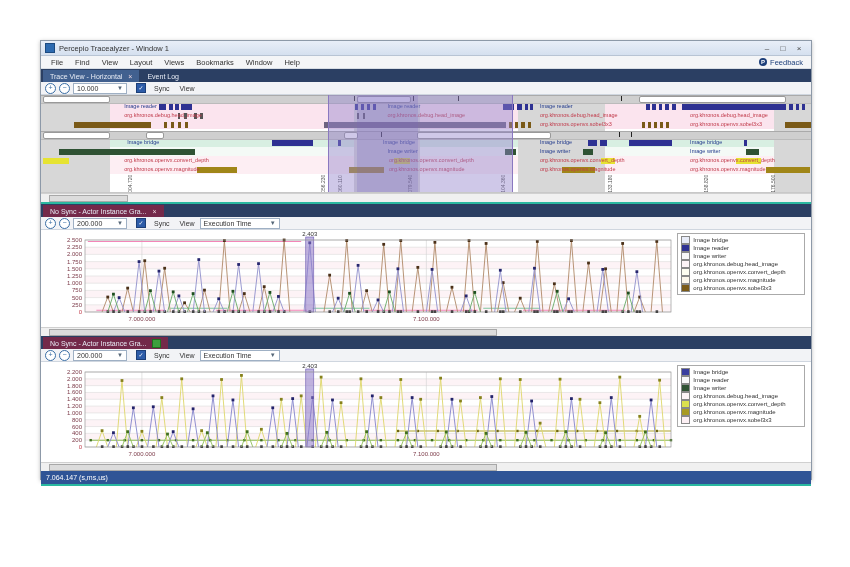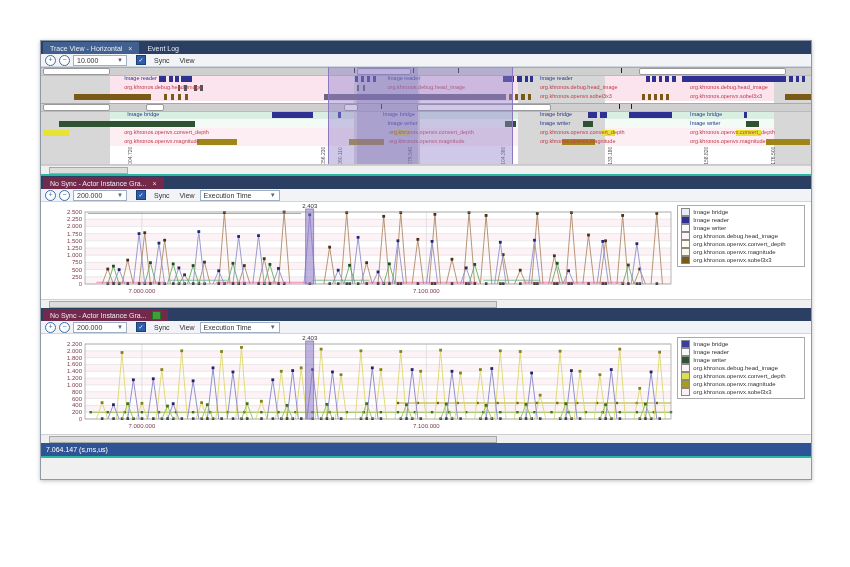--- a/index.html
+++ b/index.html
@@ -71,21 +71,36 @@
   
   #caption{position:absolute;left:0;top:496px;width:850px;text-align:center;font-size:19px;
     font-weight:bold;color:#111;letter-spacing:1px;}
 </style>
 </head>
 <body>
 
 <div id="stage">
   <div id="app">
 
-
+    <div class="titlebar">
+      <span class="appicon"></span>
+      <span class="title">Percepio Tracealyzer - Window 1</span>
+      <span class="winbtn">–</span>
+      <span class="winbtn">□</span>
+      <span class="winbtn">×</span>
+    </div>
+
+    <div class="menubar">
+      <span id="menu-items"><span class="mi">File</span><span class="mi">Find</span><span class="mi">View</span><span class="mi">Layout</span><span class="mi">Views</span><span class="mi">Bookmarks</span><span class="mi">Window</span><span class="mi">Help</span></span>
+      <span class="spacer"></span>
+      <span class="feedback">
+        <span class="fbicon">P</span>
+        <span>Feedback</span>
+      </span>
+    </div>
 
     <div class="tabstrip" id="top-tabstrip">
         <span class="tab activeblue">
           <span>Trace View - Horizontal</span>
           <span class="closex">×</span>
         </span>
         <span class="tab">
           <span>Event Log</span>
         </span>
       </div>

